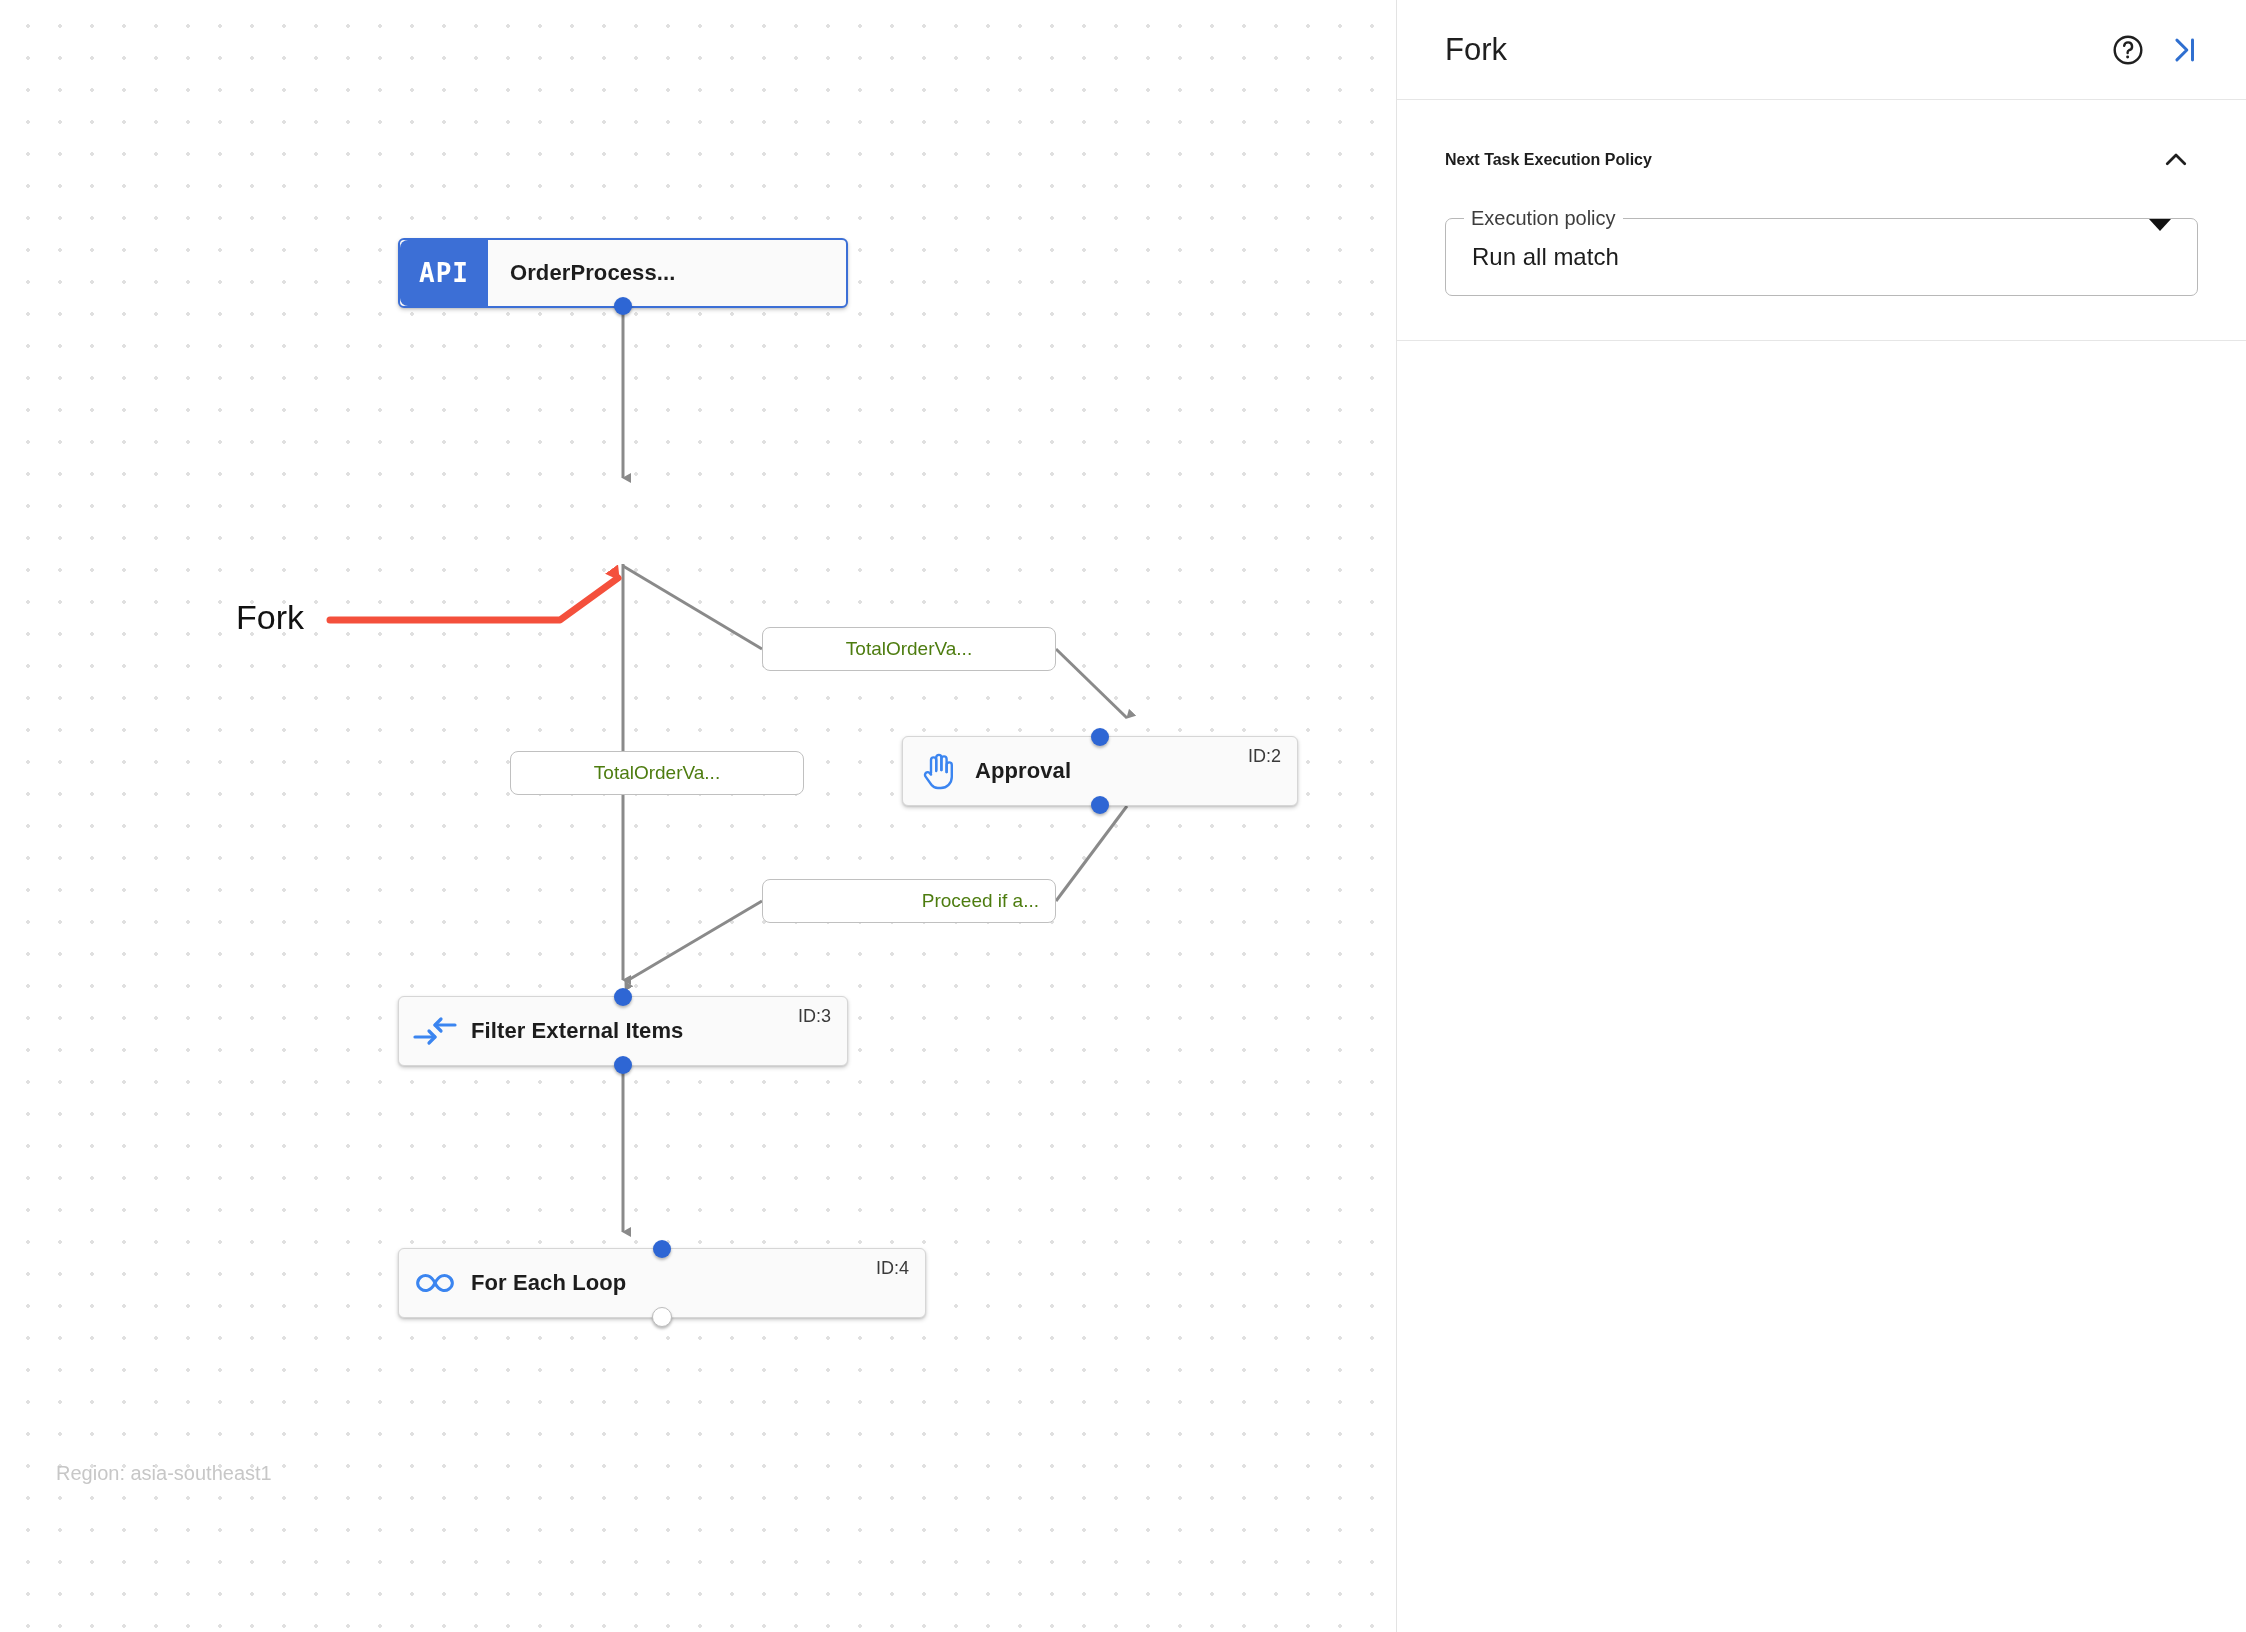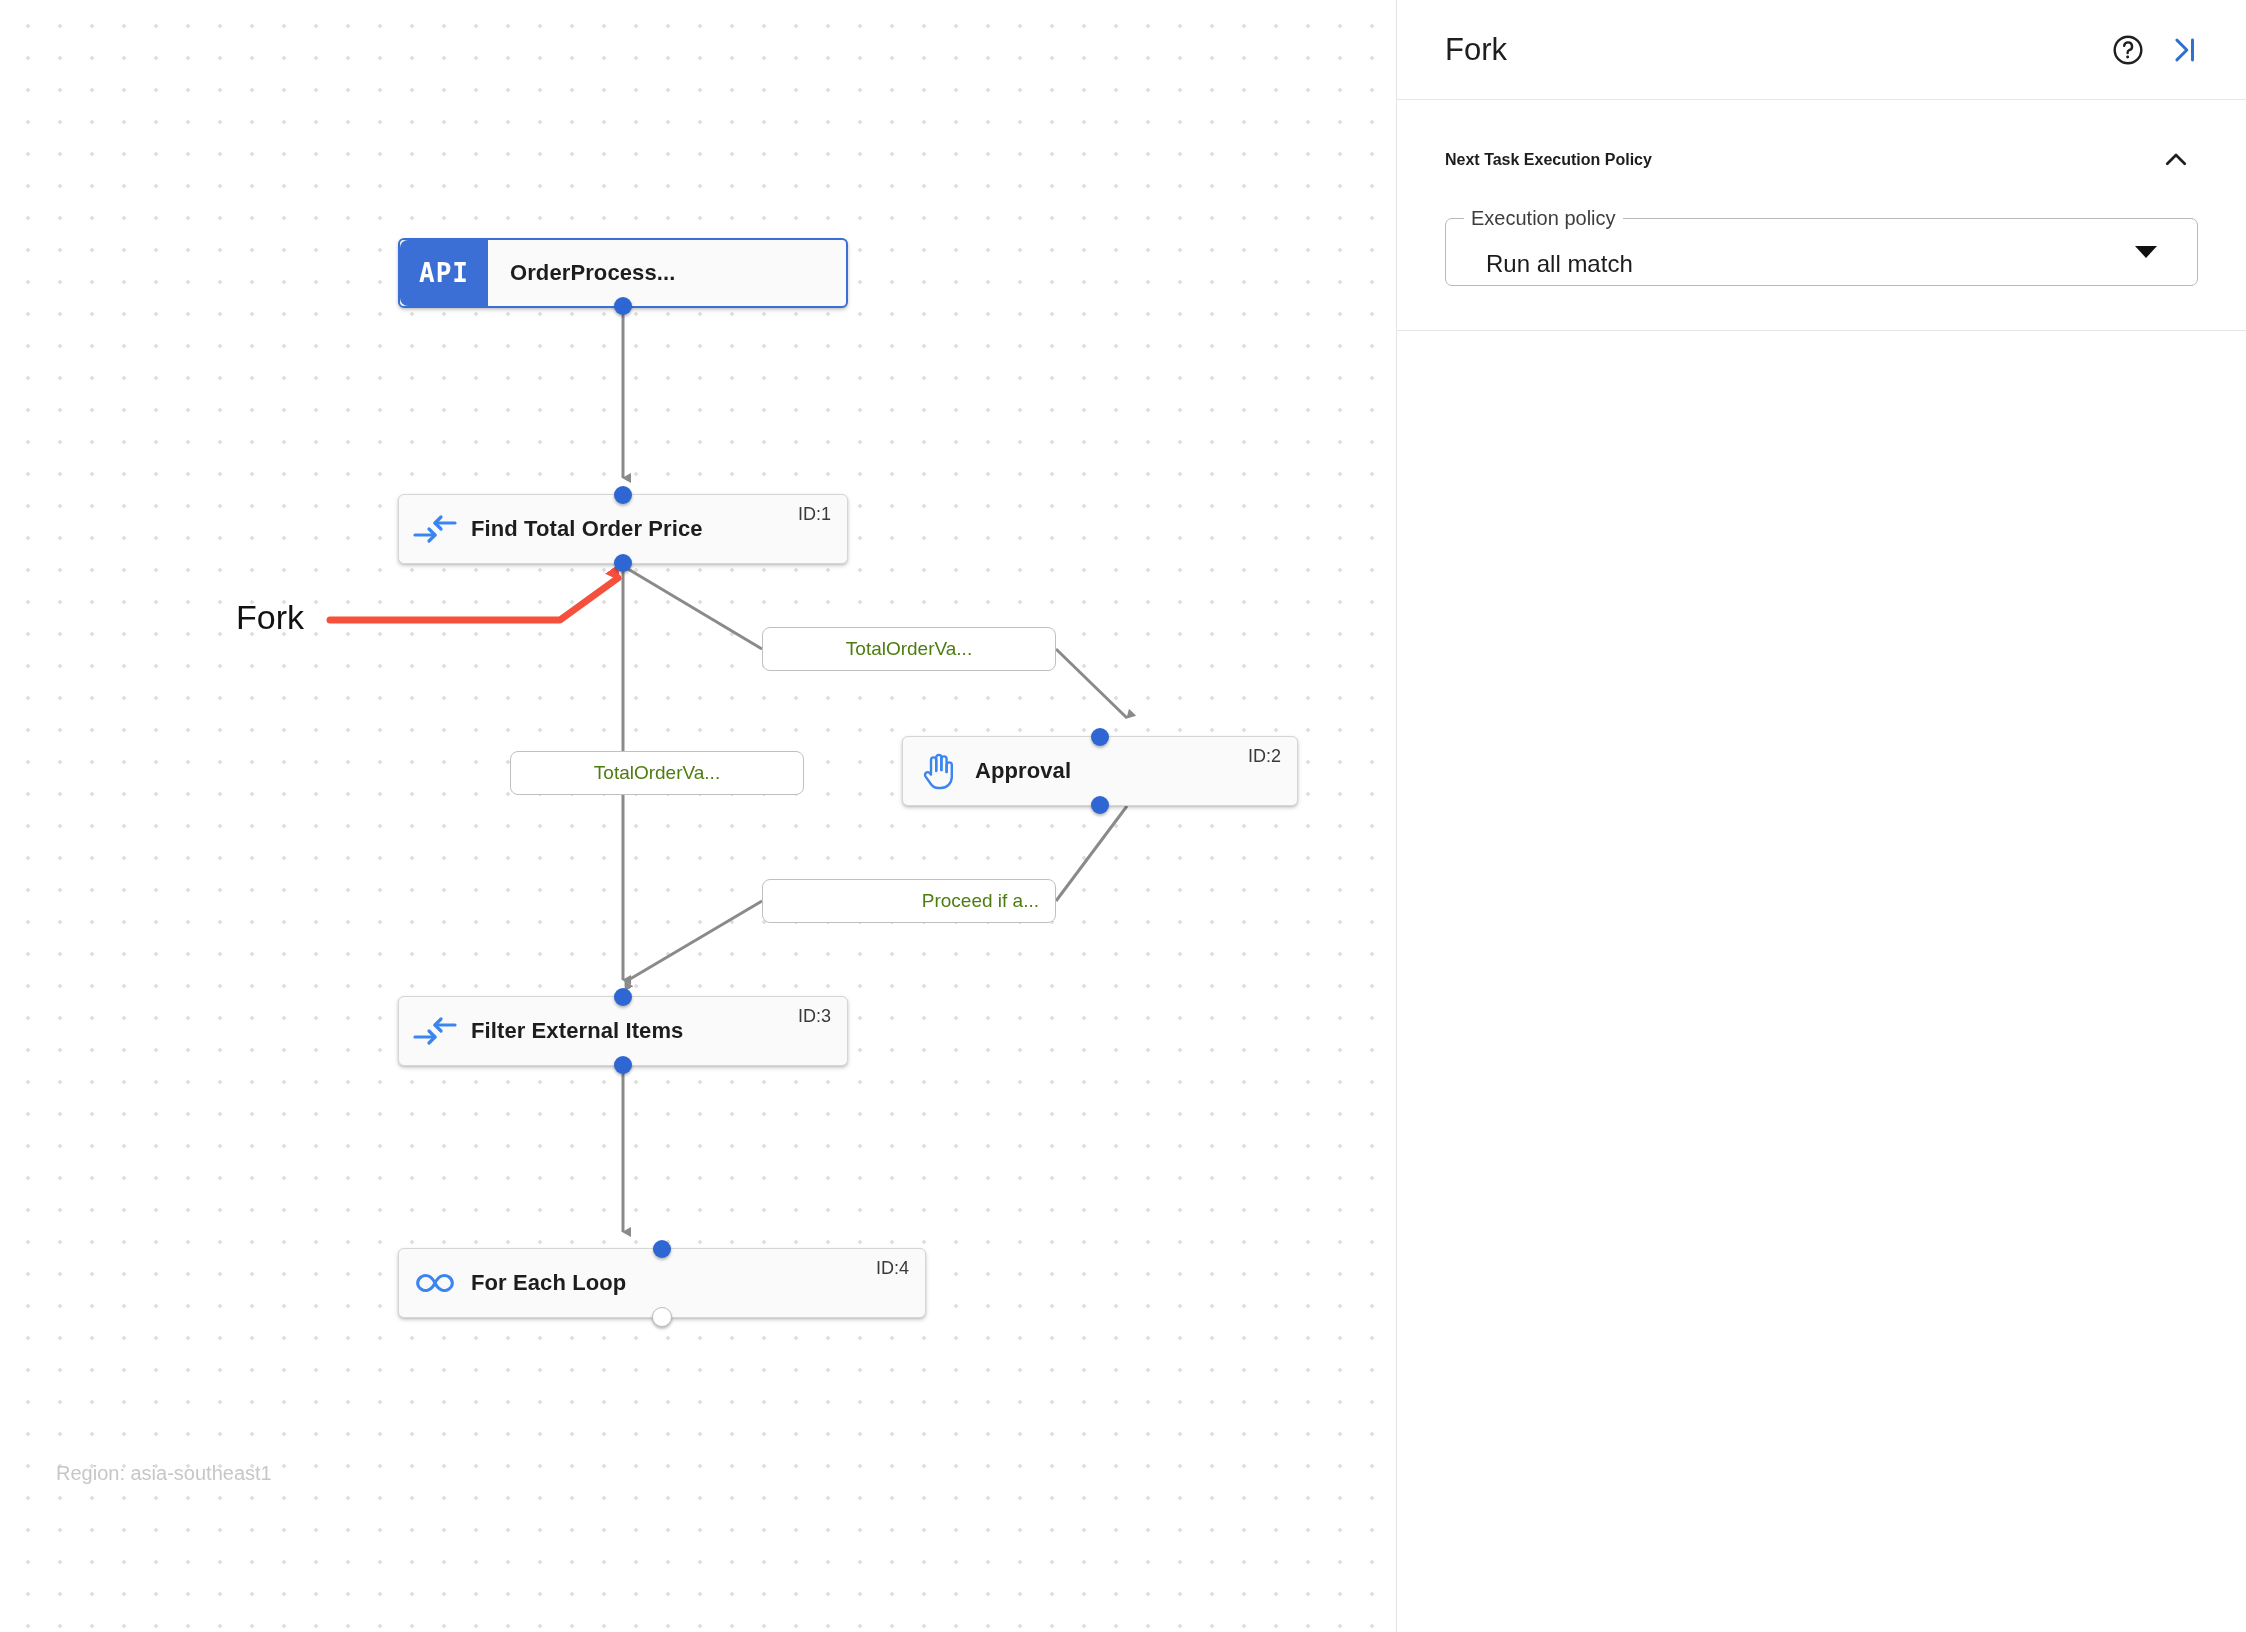--- a/index.html
+++ b/index.html
@@ -200,27 +200,27 @@
     height: 44px;
     display: flex;
     align-items: center;
     justify-content: center;
     cursor: pointer;
   }
 
   
   .outlined-field {
     position: relative;
-    height: 68px;
+    height: 78px;
     border: 1px solid #b8b8b8;
     border-radius: 7px;
     box-sizing: border-box;
     display: flex;
-    align-items: center;
-    padding: 0 40px;
+    align-items: flex-start;
+    padding: 0 26px;
     cursor: pointer;
   }
   .outlined-legend {
     position: absolute;
     top: -12px;
     left: 18px;
     background: #ffffff;
     padding: 0 7px;
     font-size: 20px;
     color: #3d3d3d;
@@ -275,36 +275,20 @@
     <div class="annot-label" style="left:236px; top:598px;">Fork</div>
 
     <div class="node selected" style="left:398px; top:238px; width:450px; height:70px;">
       <div class="api-badge">API</div>
       <div style="flex:1; padding-left:22px;">
         <span class="node-title">OrderProcess...</span>
       </div>
       <div class="port bottom"></div>
     </div>
 
-    <div class="node" style="left:398px; top:494px; width:450px; height:70px;">
-      <div class="node-icon">
-        <svg width="44" height="30" viewBox="0 0 44 30">
-          <g stroke="#3b85f0" stroke-width="3.2" fill="none" stroke-linecap="round" stroke-linejoin="round">
-            <line x1="2" y1="21" x2="22" y2="21"></line>
-            <polyline points="16,15 22,21 16,27"></polyline>
-            <line x1="42" y1="9" x2="22" y2="9"></line>
-            <polyline points="28,3 22,9 28,15"></polyline>
-          </g>
-        </svg>
-      </div>
-      <span class="node-title">Find Total Order Price</span>
-      <div class="node-id">ID:1</div>
-      <div class="port top"></div>
-      <div class="port bottom"></div>
-    </div>
 
     <div class="node" style="left:902px; top:736px; width:396px; height:70px;">
       <div class="node-icon">
         <svg width="34" height="40" viewBox="0 0 34 40">
           <g stroke="#3b85f0" stroke-width="2.4" fill="none" stroke-linecap="round" stroke-linejoin="round">
             <path d="M9,22 L9,9 a2.6,2.6 0 0 1 5.2,0 L14.2,20"></path>
             <path d="M14.2,19 L14.2,6.5 a2.6,2.6 0 0 1 5.2,0 L19.4,19"></path>
             <path d="M19.4,19 L19.4,8 a2.6,2.6 0 0 1 5.2,0 L24.6,21"></path>
             <path d="M24.6,21 L24.6,14 a2.6,2.6 0 0 1 5.2,0 L29.8,26
                      a11,11 0 0 1 -11,11 h-3 a8,8 0 0 1 -6.4,-3.2

